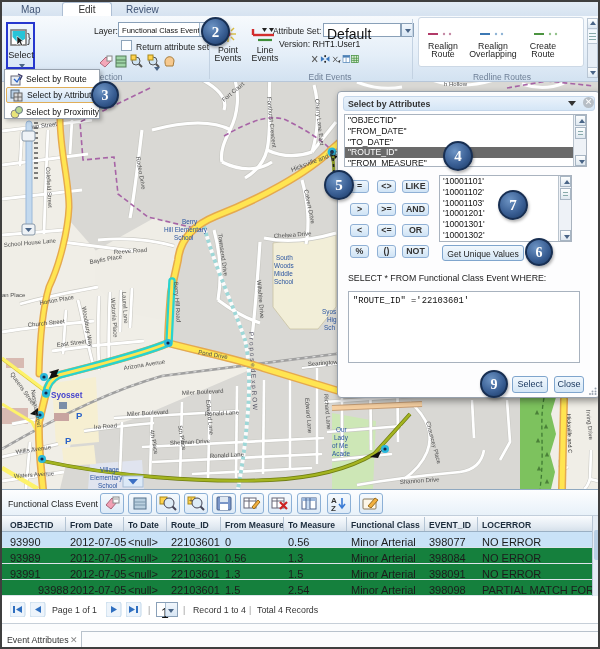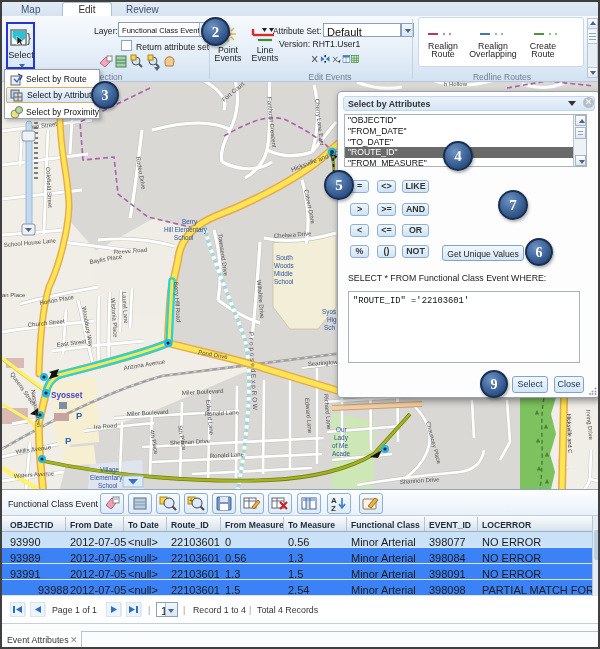--- a/index.html
+++ b/index.html
@@ -7,21 +7,21 @@
 body { font-family:"Liberation Sans", sans-serif; position:relative; background:#fff; border:2px solid #3f3f3f; }
 .abs { position:absolute; }
 
 #tabrow { position:absolute; left:0; top:0; width:596px; height:15px; background:linear-gradient(#e3ecf6,#d5e2f0); }
 .tab { position:absolute; top:2px; font-size:10px; color:#3f5374; }
 #tabEdit { position:absolute; left:60px; top:0px; width:50px; height:15px; background:#fff; border:1px solid #aebfd4; border-bottom:none; border-radius:3px 3px 0 0; text-align:center; font-size:10px; color:#333; padding-top:1px; }
 #ribbon { position:absolute; left:0; top:14px; width:596px; height:66px; background:linear-gradient(#f7fafd, #e4eef8 60%, #d3e2f1); border-bottom:1px solid #b7c6d8; }
 .gsep { position:absolute; top:3px; width:1px; height:60px; background:#c3d2e2; }
 .glabel { position:absolute; top:56px; font-size:8.5px; color:#6e7f96; width:120px; text-align:center; }
 .rbtn-txt { position:absolute; font-size:8.8px; line-height:7.8px; color:#1e1e1e; text-align:center; }
-.dd { position:absolute; background:#fff; border:1px solid #89a0b8; font-size:11px; color:#111; }
+.dd { position:absolute; background:#fff; border:1px solid #89a0b8; font-size:14px; color:#111; }
 .dd .arr { position:absolute; right:0; top:0; bottom:0; width:12px; background:linear-gradient(#f0f6fc,#d8e6f4); border-left:1px solid #a8bccf; }
 .arrglyph { position:absolute; width:0; height:0; border-left:3px solid transparent; border-right:3px solid transparent; border-top:4px solid #4a6587; }
 
 .callout { position:absolute; border-radius:50%; background:radial-gradient(circle at 38% 32%, #6d94c4, #3a5f94 55%, #20406e 90%); border:2px solid #182f52; color:#fff; font-weight:bold; font-family:"Liberation Serif", serif; text-align:center; z-index:60; box-shadow:1px 2px 3px rgba(0,0,0,0.3); }
 
 #selmenu { position:absolute; left:2px; top:67px; width:96px; height:50px; background:#fff; border:1px solid #98a2ae; box-shadow:2px 2px 4px rgba(0,0,0,0.25); z-index:40;text-align:center; }
 .mitem { position:absolute; left:1px; width:93px; height:16px; font-size:8.6px; color:#111; }
 .mitem span { position:absolute; left:20px; top:3px; white-space:nowrap; }
 
 #dlg { position:absolute; left:335px; top:89px; width:263px; height:307px; background:#fdfdfe; border:1px solid #97a1ad; border-radius:4px; box-shadow:2px 3px 7px rgba(0,0,0,0.4); z-index:50; }
@@ -31,21 +31,21 @@
 .opbtn { position:absolute; height:13px; background:linear-gradient(#eef6fc,#cfe3f5); border:1px solid #8fb0d5; border-radius:3px; font-size:8.8px; font-weight:bold; color:#333; text-align:center; }
 .pbtn { position:absolute; background:linear-gradient(#f2f8fd,#d4e6f6); border:1px solid #7fa5cd; border-radius:3px; font-size:9px; color:#1d3a60; text-align:center; }
 .sbar { position:absolute; width:13px; background:#eef2f7; border-left:1px solid #b9c3cd; }
 .sbar .bx { position:absolute; left:1px; width:11px; height:11px; background:linear-gradient(#fdfefe,#dfe8f0); border:1px solid #a8b6c4; }
 
 #btoolbar { position:absolute; left:0; top:487px; width:596px; height:27px; background:linear-gradient(#fdfeff,#e8f1f9); border-top:1px solid #8fa8c0; border-bottom:1px solid #c2cedb; }
 .tbtn { position:absolute; top:3px; width:24px; height:21px; background:linear-gradient(#f6fafd,#ddeaf7); border:1px solid #8cb0d6; border-radius:3px; }
 #tblhead { position:absolute; left:0; top:514px; width:596px; height:16px; background:linear-gradient(#fafcfe,#e2eaf2 70%, #d5e0ea); border-bottom:1px solid #9ab0c4; }
 .hcell { position:absolute; top:4px; font-size:8.6px; font-weight:bold; color:#1c2c3c; white-space:nowrap; }
 .vline { position:absolute; top:1px; width:1px; height:14px; background:#b4c4d4; }
-.trow { position:absolute; left:0; width:596px; height:16px; border-bottom:1px solid #dde4ea; background:#3b82f6; }
+.trow { position:absolute; left:0; width:596px; height:16px; border-bottom:1px solid #dde4ea; background:#15803d; }
 .tcell { position:absolute; top:4px; font-size:11px; color:#1c1c1c; white-space:nowrap; }
 #pager { position:absolute; left:0; top:594px; width:596px; height:28px; background:#fff; border-bottom:1px solid #c6cfd8; }
 .ptxt { position:absolute; top:9px; font-size:8.8px; color:#333; white-space:nowrap; }
 #tabbar { position:absolute; left:0; top:622px; width:596px; height:23px; background:#fbfcfd;padding-left:36px; }
 </style>
 </head>
 <body>
 
 <div id="tabrow"></div>
 <div class="tab" style="left:19px;">Map</div>
@@ -605,20 +605,40 @@
   <div class="opbtn" style="left:12px;top:111px;width:19px;">&gt;</div>
   <div class="opbtn" style="left:39px;top:111px;width:19px;">&gt;=</div>
   <div class="opbtn" style="left:64px;top:111px;width:27px;">AND</div>
   <div class="opbtn" style="left:12px;top:132px;width:19px;">&lt;</div>
   <div class="opbtn" style="left:39px;top:132px;width:19px;">&lt;=</div>
   <div class="opbtn" style="left:64px;top:132px;width:27px;">OR</div>
   <div class="opbtn" style="left:12px;top:153px;width:19px;">%</div>
   <div class="opbtn" style="left:39px;top:153px;width:19px;">()</div>
   <div class="opbtn" style="left:64px;top:153px;width:27px;">NOT</div>
 
+  <div class="lbox" style="left:101px;top:83px;width:133px;height:67px;">
+    <div class="lrow">'10001101'</div>
+    <div class="lrow">'10001102'</div>
+    <div class="lrow">'10001103'</div>
+    <div class="lrow">'10001201'</div>
+    <div class="lrow">'10001301'</div>
+    <div class="lrow">'10001302'</div>
+    <div class="sbar" style="right:0;top:0;height:65px;">
+      <div class="bx" style="top:0;">
+          <span class="abs" style="left:2.5px;top:3px;width:0;height:0;border-left:3px solid transparent;border-right:3px solid transparent;border-bottom:4px solid #4a6587;"></span>
+        </div>
+      <div class="bx" style="top:12px;height:12px;">
+          <div style="margin:3px 2px 0;height:1px;background:#8aa;"></div>
+          <div style="margin:2px 2px 0;height:1px;background:#8aa;"></div>
+        </div>
+      <div class="bx" style="bottom:0;">
+          <span class="arrglyph" style="left:2.5px;top:4px;"></span>
+        </div>
+    </div>
+  </div>
   <div class="pbtn" style="left:104px;top:153px;width:82px;height:16px;padding-top:3px;font-size:8.6px;color:#222;">Get Unique Values</div>
   <div class="abs" style="left:10px;top:181px;font-size:8.8px;color:#222;">SELECT * FROM Functional Class Event WHERE:</div>
   <div class="abs" style="left:10px;top:199px;width:232px;height:72px;background:#fff;border:1px solid #a8b2be;">
     <div style="margin:4px;font-family:'Liberation Mono',monospace;font-size:8.8px;color:#111;">"ROUTE_ID" ='22103601'</div>
   </div>
   <div class="pbtn" style="left:174px;top:284px;width:36px;height:17px;padding-top:2px;">Select</div>
   <div class="pbtn" style="left:216px;top:284px;width:30px;height:17px;padding-top:2px;">Close</div>
   <svg class="abs" style="right:2px;bottom:2px;" width="8" height="8">
       <g fill="#98a2ae">
         <circle cx="6.5" cy="1.5" r="1"></circle>

